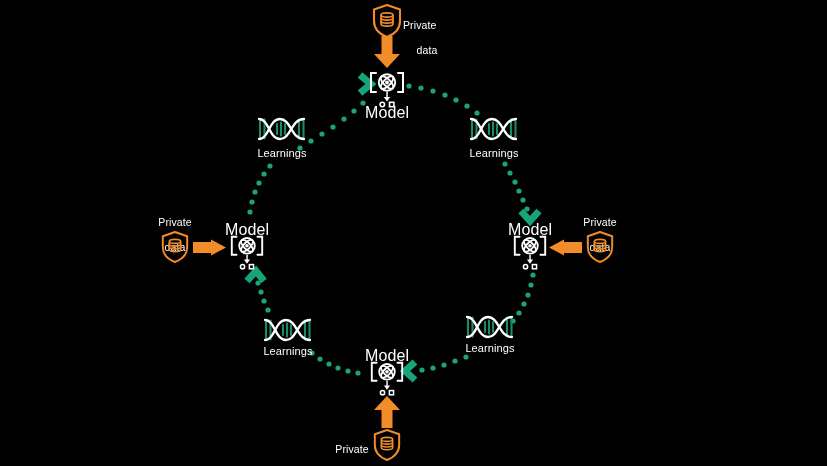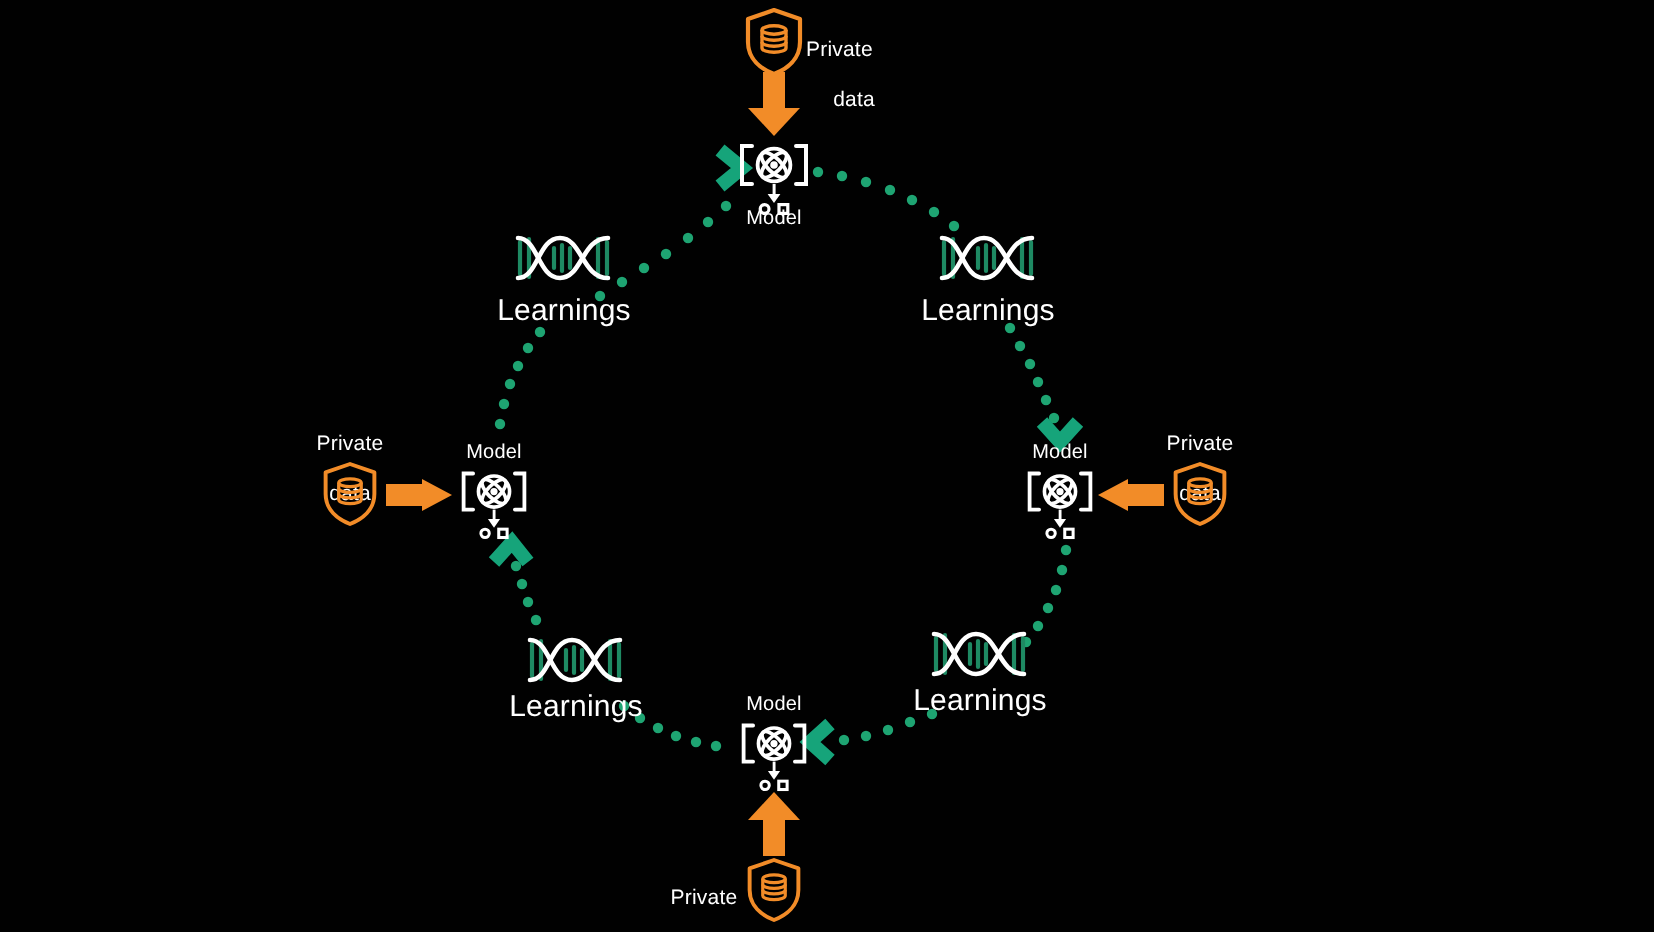--- a/index.html
+++ b/index.html
@@ -11,22 +11,22 @@
   }
   #stage{position:absolute;inset:0;width:827px;height:466px;}
   svg.layer{position:absolute;left:0;top:0;width:827px;height:466px;}
   .node{position:absolute;}
   .lbl{
     position:absolute;color:#ffffff;text-align:center;
     font-family:Liberation Sans, sans-serif;
     line-height:1.18;white-space:pre-line;letter-spacing:.1px;
     pointer-events:none;
   }
-  .lbl-model{font-size:10px;}
-  .lbl-learn{font-size:15px;}
+  .lbl-model{font-size:16px;}
+  .lbl-learn{font-size:11px;}
   .lbl-priv{font-size:10.5px;}
 </style>
 </head>
 <body>
 
 <div id="stage">
 
   <svg class="layer" viewBox="0 0 827 466">
     <defs>
       <style>

